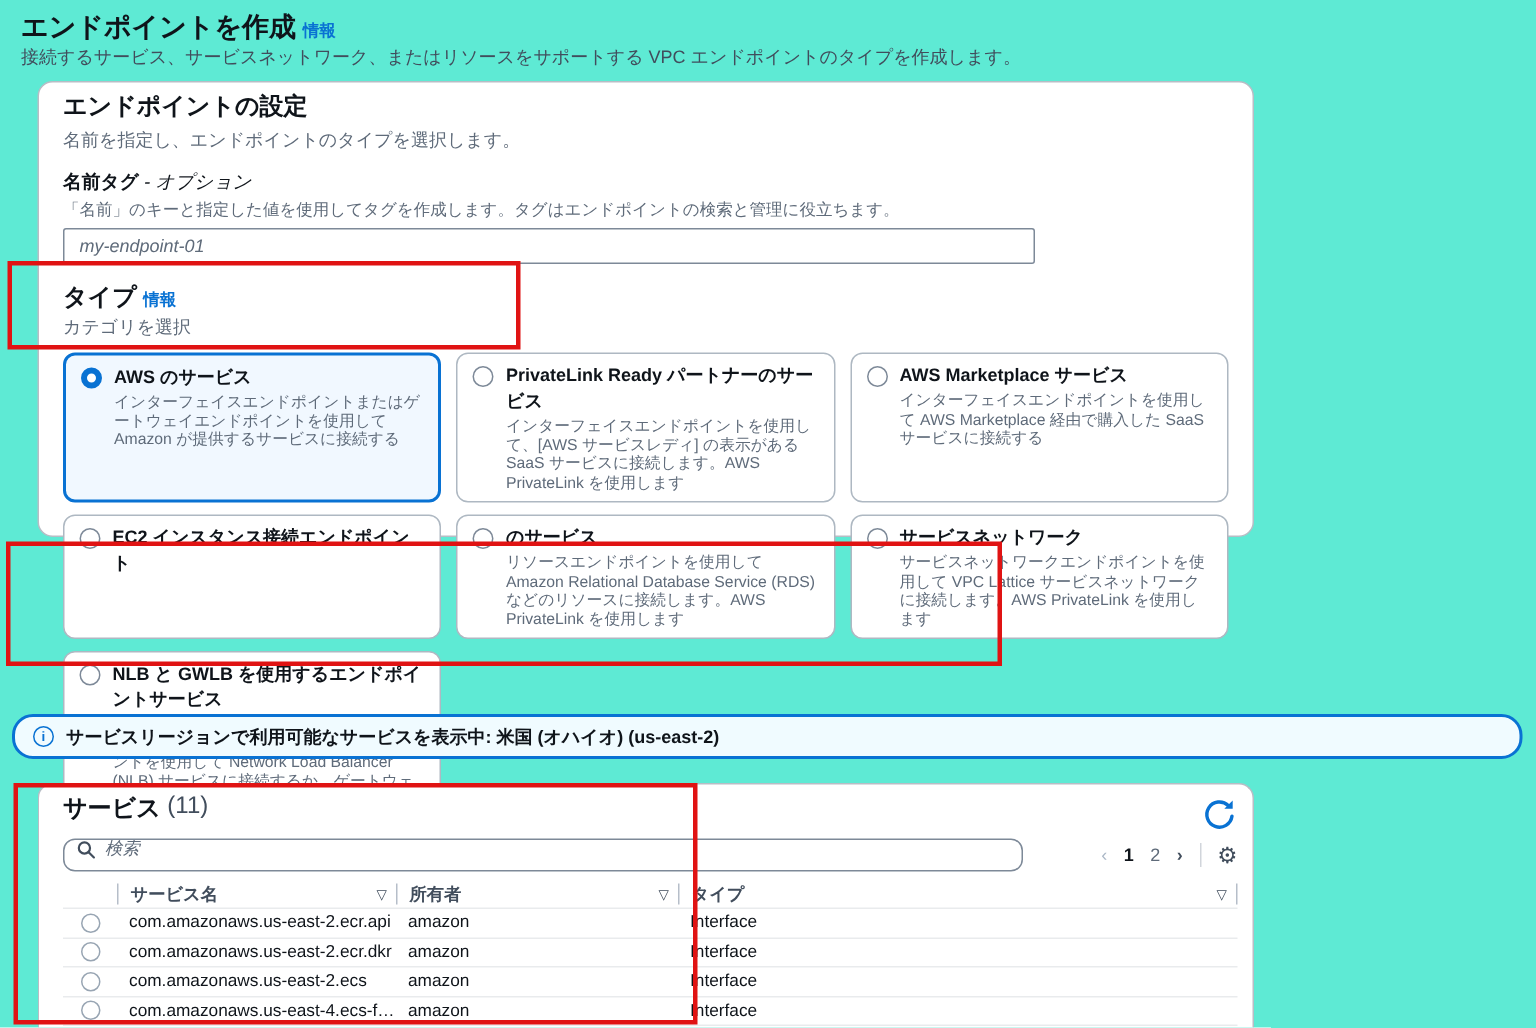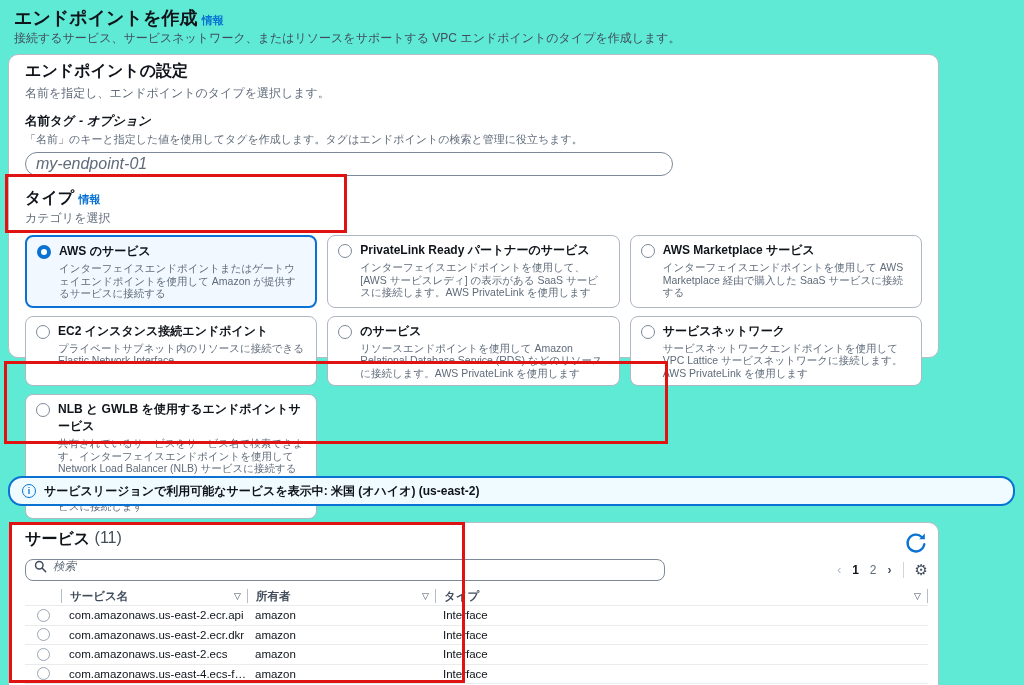--- a/index.html
+++ b/index.html
@@ -7,33 +7,33 @@
   body { font-family:"Liberation Sans","DejaVu Sans",sans-serif; color:#0f141a; }
   #page { position:relative; width:1024px; height:685px; overflow:hidden; background:#5eead4; }
 
   a.info-link { color:#0972d3; font-size:11px; font-weight:bold; text-decoration:none; }
 
   
   #page-header { position:absolute; left:14px; top:6px; }
   #page-title { font-size:18px; font-weight:bold; display:inline; }
   #page-subtitle { position:absolute; left:14px; top:30px; font-size:12px; color:#414d5c; }
 
-  .card { position:absolute; left:8px; width:931px; background:#fff;
+  .card { position:absolute; left:25px; width:811px; background:#fff;
           border:1px solid #b7bdc5; border-radius:10px; }
   .card-pad { padding:6px 16px; }
   .card-title { font-size:16px; font-weight:bold; }
   .card-sub { font-size:12px; color:#5f6b7a; margin-top:3px; }
 
   
   #settings-card { top:54px; height:304px; }
   .field-label { font-size:12.5px; font-weight:bold; margin-top:11px; }
-  .field-label .opt { font-style:italic; font-weight:bold; }
+  .field-label .opt { font-style:italic; font-weight:normal; }
   .field-desc { font-size:11px; color:#5f6b7a; margin-top:2px; }
-  .text-input { width:648px; height:24px; border:1px solid #7d8998; border-radius:12px;
-                padding:0 10px; font-size:16px; font-family:inherit; color:#0f141a; margin-top:5px; display:block; }
+  .text-input { width:648px; height:24px; border:1px solid #7d8998; border-radius:2px;
+                padding:0 10px; font-size:12px; font-family:inherit; color:#0f141a; margin-top:5px; display:block; }
   .text-input::placeholder { font-style:italic; color:#5f6b7a; }
   .type-heading { margin-top:12px; }
   .tiles { margin-top:8px; display:grid; grid-template-columns:1fr 1fr 1fr; gap:8px 10px; }
   .tile { border:1px solid #aeb8c2; border-radius:8px; background:#fff; padding:6px 10px;
           display:flex; align-items:flex-start; cursor:pointer; }
   .tile.selected { border:2px solid #0972d3; background:#f1f8ff; }
   .tile .radio { flex:0 0 auto; width:14px; height:14px; border-radius:50%;
                  border:1.5px solid #7d8998; background:#fff; margin:2px 8px 0 0; }
   .tile.selected .radio { border:4.5px solid #0972d3; }
   .tile-title { font-size:12px; font-weight:bold; }
@@ -146,21 +146,20 @@
           <span class="radio"></span>
           <div>
             <div class="tile-title">AWS Marketplace サービス</div>
             <div class="tile-desc">インターフェイスエンドポイントを使用して AWS Marketplace 経由で購入した SaaS サービスに接続する</div>
           </div>
         </div>
         <div class="tile row2">
           <span class="radio"></span>
           <div>
             <div class="tile-title">EC2 インスタンス接続エンドポイント</div>
-            <div class="tile-desc">プライベートサブネット内のリソースに接続できる Elastic Network Interface</div>
           </div>
         </div>
         <div class="tile row2">
           <span class="radio"></span>
           <div>
             <div class="tile-title">のサービス</div>
             <div class="tile-desc">リソースエンドポイントを使用して Amazon Relational Database Service (RDS) などのリソースに接続します。AWS PrivateLink を使用します</div>
           </div>
         </div>
         <div class="tile row2">

